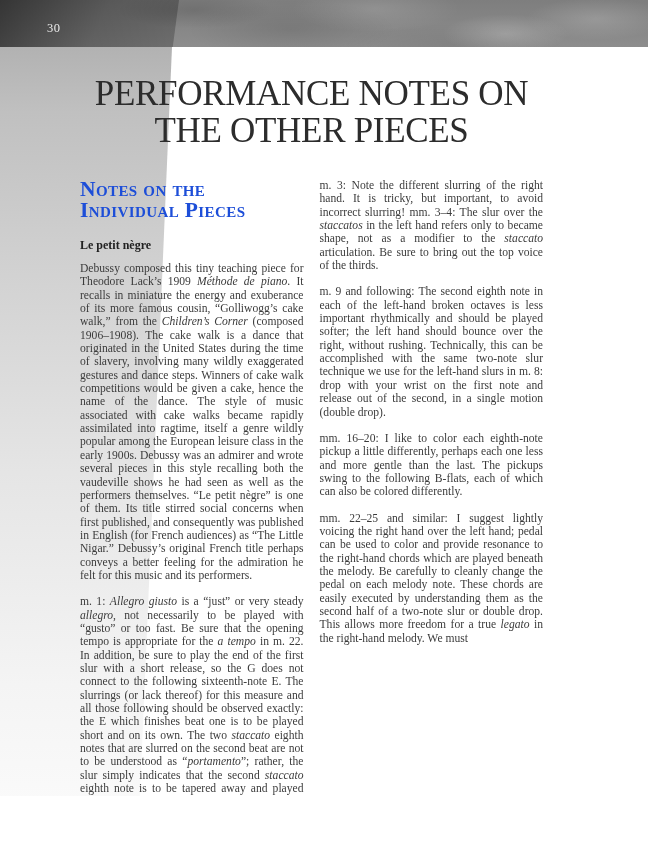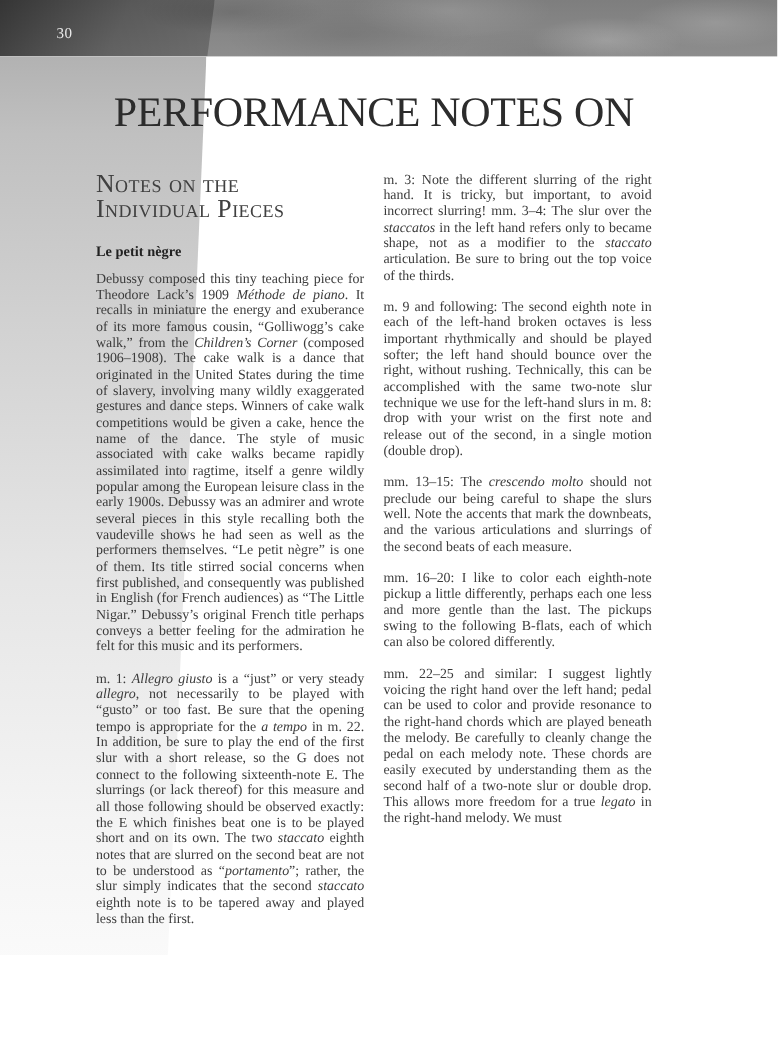--- a/index.html
+++ b/index.html
@@ -52,24 +52,24 @@
     color: #2c2c2c;
   }
 
   .columns {
     display: flex; gap: 16px;
     margin: 30px 105px 0 80px;
   }
   .col { flex: 1 1 0; min-width: 0; }
 
   .section-heading {
-    margin: 0 0 8px; font-weight: 400;
+    margin: 0 0 8px; font-weight: 700;
     font-variant: small-caps;
     font-size: 21.5px; line-height: 21px; letter-spacing: 0.4px;
-    color: #404040;
+    color: #1d4ed8;
   }
   .subheading {
     margin: 17px 0 9px; font-size: 12px; font-weight: 700; color: #222222;
   }
   .col p {
     margin: 0 0 13px;
     font-size: 11.6px; line-height: 13.35px;
     text-align: justify;
     color: #3b3b3b;
   }
@@ -80,34 +80,33 @@
 <body>
 
 <div class="page">
 
   <div class="banner"></div>
   <div class="page-number">30</div>
   <div class="wedge"></div>
 
   <div class="content">
 
-    <h1 class="title"><span>PERFORMANCE NOTES ON</span><br></h1>
+    <h1 class="title"><span>PERFORMANCE NOTES ON</span><br><span>THE OTHER PIECES</span></h1>
 
     <div class="columns">
 
       <div class="col">
         <h2 class="section-heading"><span>Notes on the</span><br><span>Individual Pieces</span></h2>
         <h3 class="subheading">Le petit nègre</h3>
         <p><span>Debussy composed this tiny teaching piece for Theodore Lack’s 1909 </span><i>Méthode de piano</i><span>. It recalls in miniature the energy and exuberance of its more famous cousin, “Golliwogg’s cake walk,” from the </span><i>Children’s Corner</i><span> (composed 1906–1908). The cake walk is a dance that originated in the United States during the time of slavery, involving many wildly exaggerated gestures and dance steps. Winners of cake walk competitions would be given a cake, hence the name of the dance. The style of music associated with cake walks became rapidly assimilated into ragtime, itself a genre wildly popular among the European leisure class in the early 1900s. Debussy was an admirer and wrote several pieces in this style recalling both the vaudeville shows he had seen as well as the performers themselves. “Le petit nègre” is one of them. Its title stirred social concerns when first published, and consequently was published in English (for French audiences) as “The Little Nigar.” Debussy’s original French title perhaps conveys a better feeling for the admiration he felt for this music and its performers.</span></p>
         <p><span>m. 1: </span><i>Allegro giusto</i><span> is a “just” or very steady </span><i>allegro</i><span>, not necessarily to be played with “gusto” or too fast. Be sure that the opening tempo is appropriate for the </span><i>a tempo</i><span> in m. 22. In addition, be sure to play the end of the first slur with a short release, so the G does not connect to the following sixteenth-note E. The slurrings (or lack thereof) for this measure and all those following should be observed exactly: the E which finishes beat one is to be played short and on its own. The two </span><i>staccato</i><span> eighth notes that are slurred on the second beat are not to be understood as “</span><i>portamento</i><span>”; rather, the slur simply indicates that the second </span><i>staccato</i><span> eighth note is to be tapered away and played less than the first.</span></p>
       </div>
 
       <div class="col">
         <p><span>m. 3: Note the different slurring of the right hand. It is tricky, but important, to avoid incorrect slurring! mm. 3–4: The slur over the </span><i>staccatos</i><span> in the left hand refers only to became shape, not as a modifier to the </span><i>staccato</i><span> articulation. Be sure to bring out the top voice of the thirds.</span></p>
         <p><span>m. 9 and following: The second eighth note in each of the left-hand broken octaves is less important rhythmically and should be played softer; the left hand should bounce over the right, without rushing. Technically, this can be accomplished with the same two-note slur technique we use for the left-hand slurs in m. 8: drop with your wrist on the first note and release out of the second, in a single motion (double drop).</span></p>
-        <p><span>mm. 13–15: The </span><i>crescendo molto</i><span> should not preclude our being careful to shape the slurs well. Note the accents that mark the downbeats, and the various articulations and slurrings of the second beats of each measure.</span></p>
         <p><span>mm. 16–20: I like to color each eighth-note pickup a little differently, perhaps each one less and more gentle than the last. The pickups swing to the following B-flats, each of which can also be colored differently.</span></p>
         <p><span>mm. 22–25 and similar: I suggest lightly voicing the right hand over the left hand; pedal can be used to color and provide resonance to the right-hand chords which are played beneath the melody. Be carefully to cleanly change the pedal on each melody note. These chords are easily executed by understanding them as the second half of a two-note slur or double drop. This allows more freedom for a true </span><i>legato</i><span> in the right-hand melody. We must</span></p>
       </div>
 
     </div>
   </div>
 </div>
 
 </body></html>

